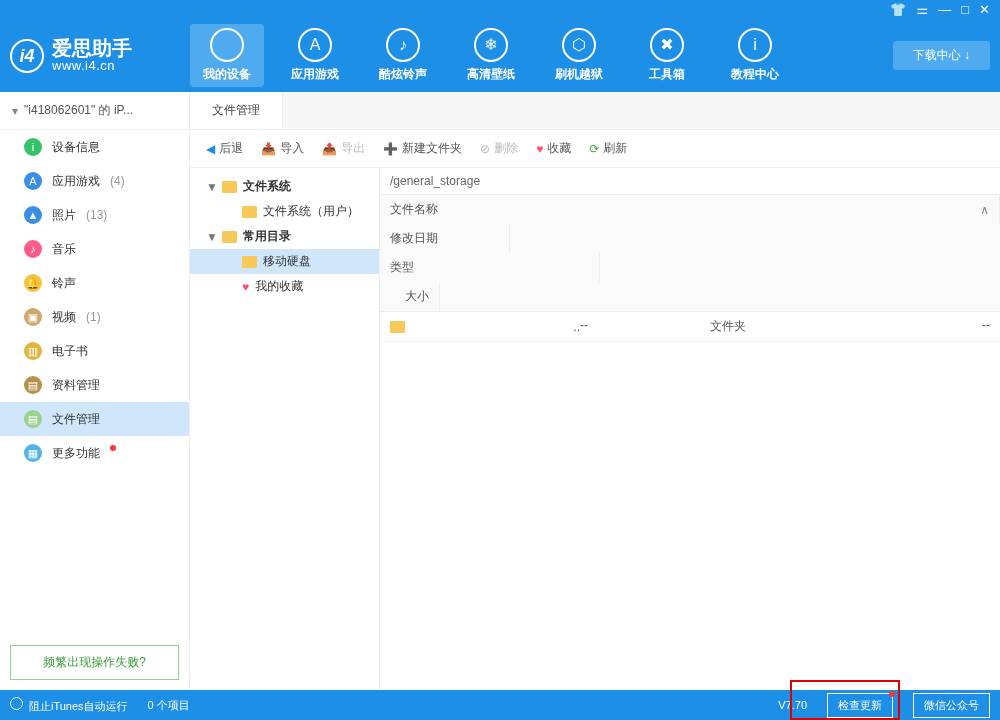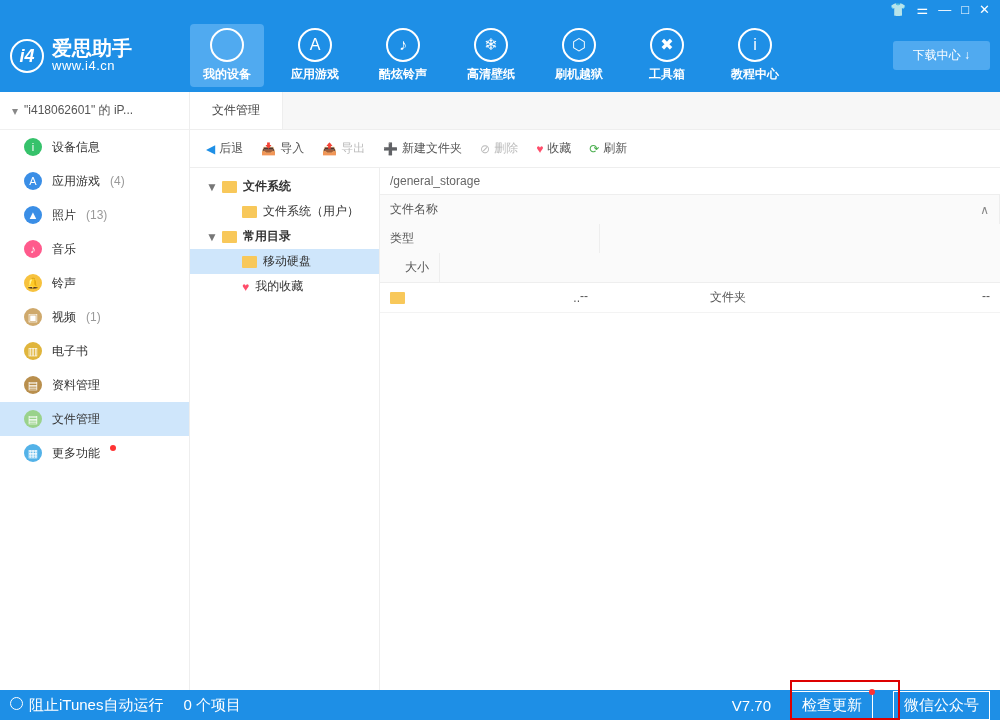--- a/index.html
+++ b/index.html
@@ -54,21 +54,21 @@
 .cols > div { padding: 6px 10px; border-right: 1px solid #eee; }
 .c-name { flex: 1; display:flex; align-items:center; justify-content:space-between;}
 .c-date { width: 130px; }
 .c-type { width: 220px; }
 .c-size { width: 60px; text-align: right; border-right:none;}
 .row { display: flex; padding: 6px 10px; border-bottom: 1px solid #f3f3f3; color: #555; }
 .row .c-name { display:flex; align-items:center; gap:6px; }
 .row .fld { width: 15px; height: 12px; background: #f8c85a; border-radius: 1px; }
 
 
-.footer { height: 30px; background: #1e8fe6; color: #fff; display: flex; align-items: center; padding: 0 10px; gap: 20px; font-size: 15px; }
+.footer { height: 30px; background: #1e8fe6; color: #fff; display: flex; align-items: center; padding: 0 10px; gap: 20px; font-size: 11px; }
 .footer .chk { width: 13px; height: 13px; border: 1.5px solid #fff; border-radius: 50%; display:inline-block; margin-right:6px; }
 .footer .sp { flex: 1; }
 .fbtn { border: 1px solid #fff; padding: 4px 10px; cursor: pointer; position: relative; }
 .fbtn .dot { position:absolute; width:6px;height:6px;background:#f33;border-radius:50%; top:-3px; right:-3px;}
 .redbox { position:absolute; border:2px solid #d00; width:110px; height:40px; bottom:0; right:100px; pointer-events:none;}
 </style>
 </head>
 <body>
 
 <div class="titlebar">
@@ -174,20 +174,21 @@
           <span>文件管理</span> 
           <span class="cnt"></span>
         </div>
         <div class="side-item">
           <span class="side-icon" style="background:#53b2e8">▦</span>
           <span>更多功能</span> 
           <span class="cnt"></span>
           <span class="reddot"></span>
         </div>
       </div>
+    <div class="side-help">频繁出现操作失败?</div>
   </div>
 
   <div class="content">
     <div class="tabbar">
       <div class="tab">文件管理</div>
     </div>
     <div class="toolbar">
       <div class="tb">
           <span style="color:#1e8fe6">◀</span>
           <span>后退</span>
@@ -245,20 +246,21 @@
             <span style="">我的收藏</span>
           </div>
         </div>
       <div class="files">
         <div class="path">/general_storage</div>
         <div class="cols">
           <div class="c-name">
               <span>文件名称</span>
               <span style="color:#888">∧</span>
             </div>
+          <div class="c-date">修改日期</div>
           <div class="c-type">类型</div>
           <div class="c-size">大小</div>
         </div>
         <div id="rows">
             <div class="row">
               <div class="c-name">
                 <span class="fld"></span>
                 <span>..</span>
               </div>
               <div class="c-date">--</div>

